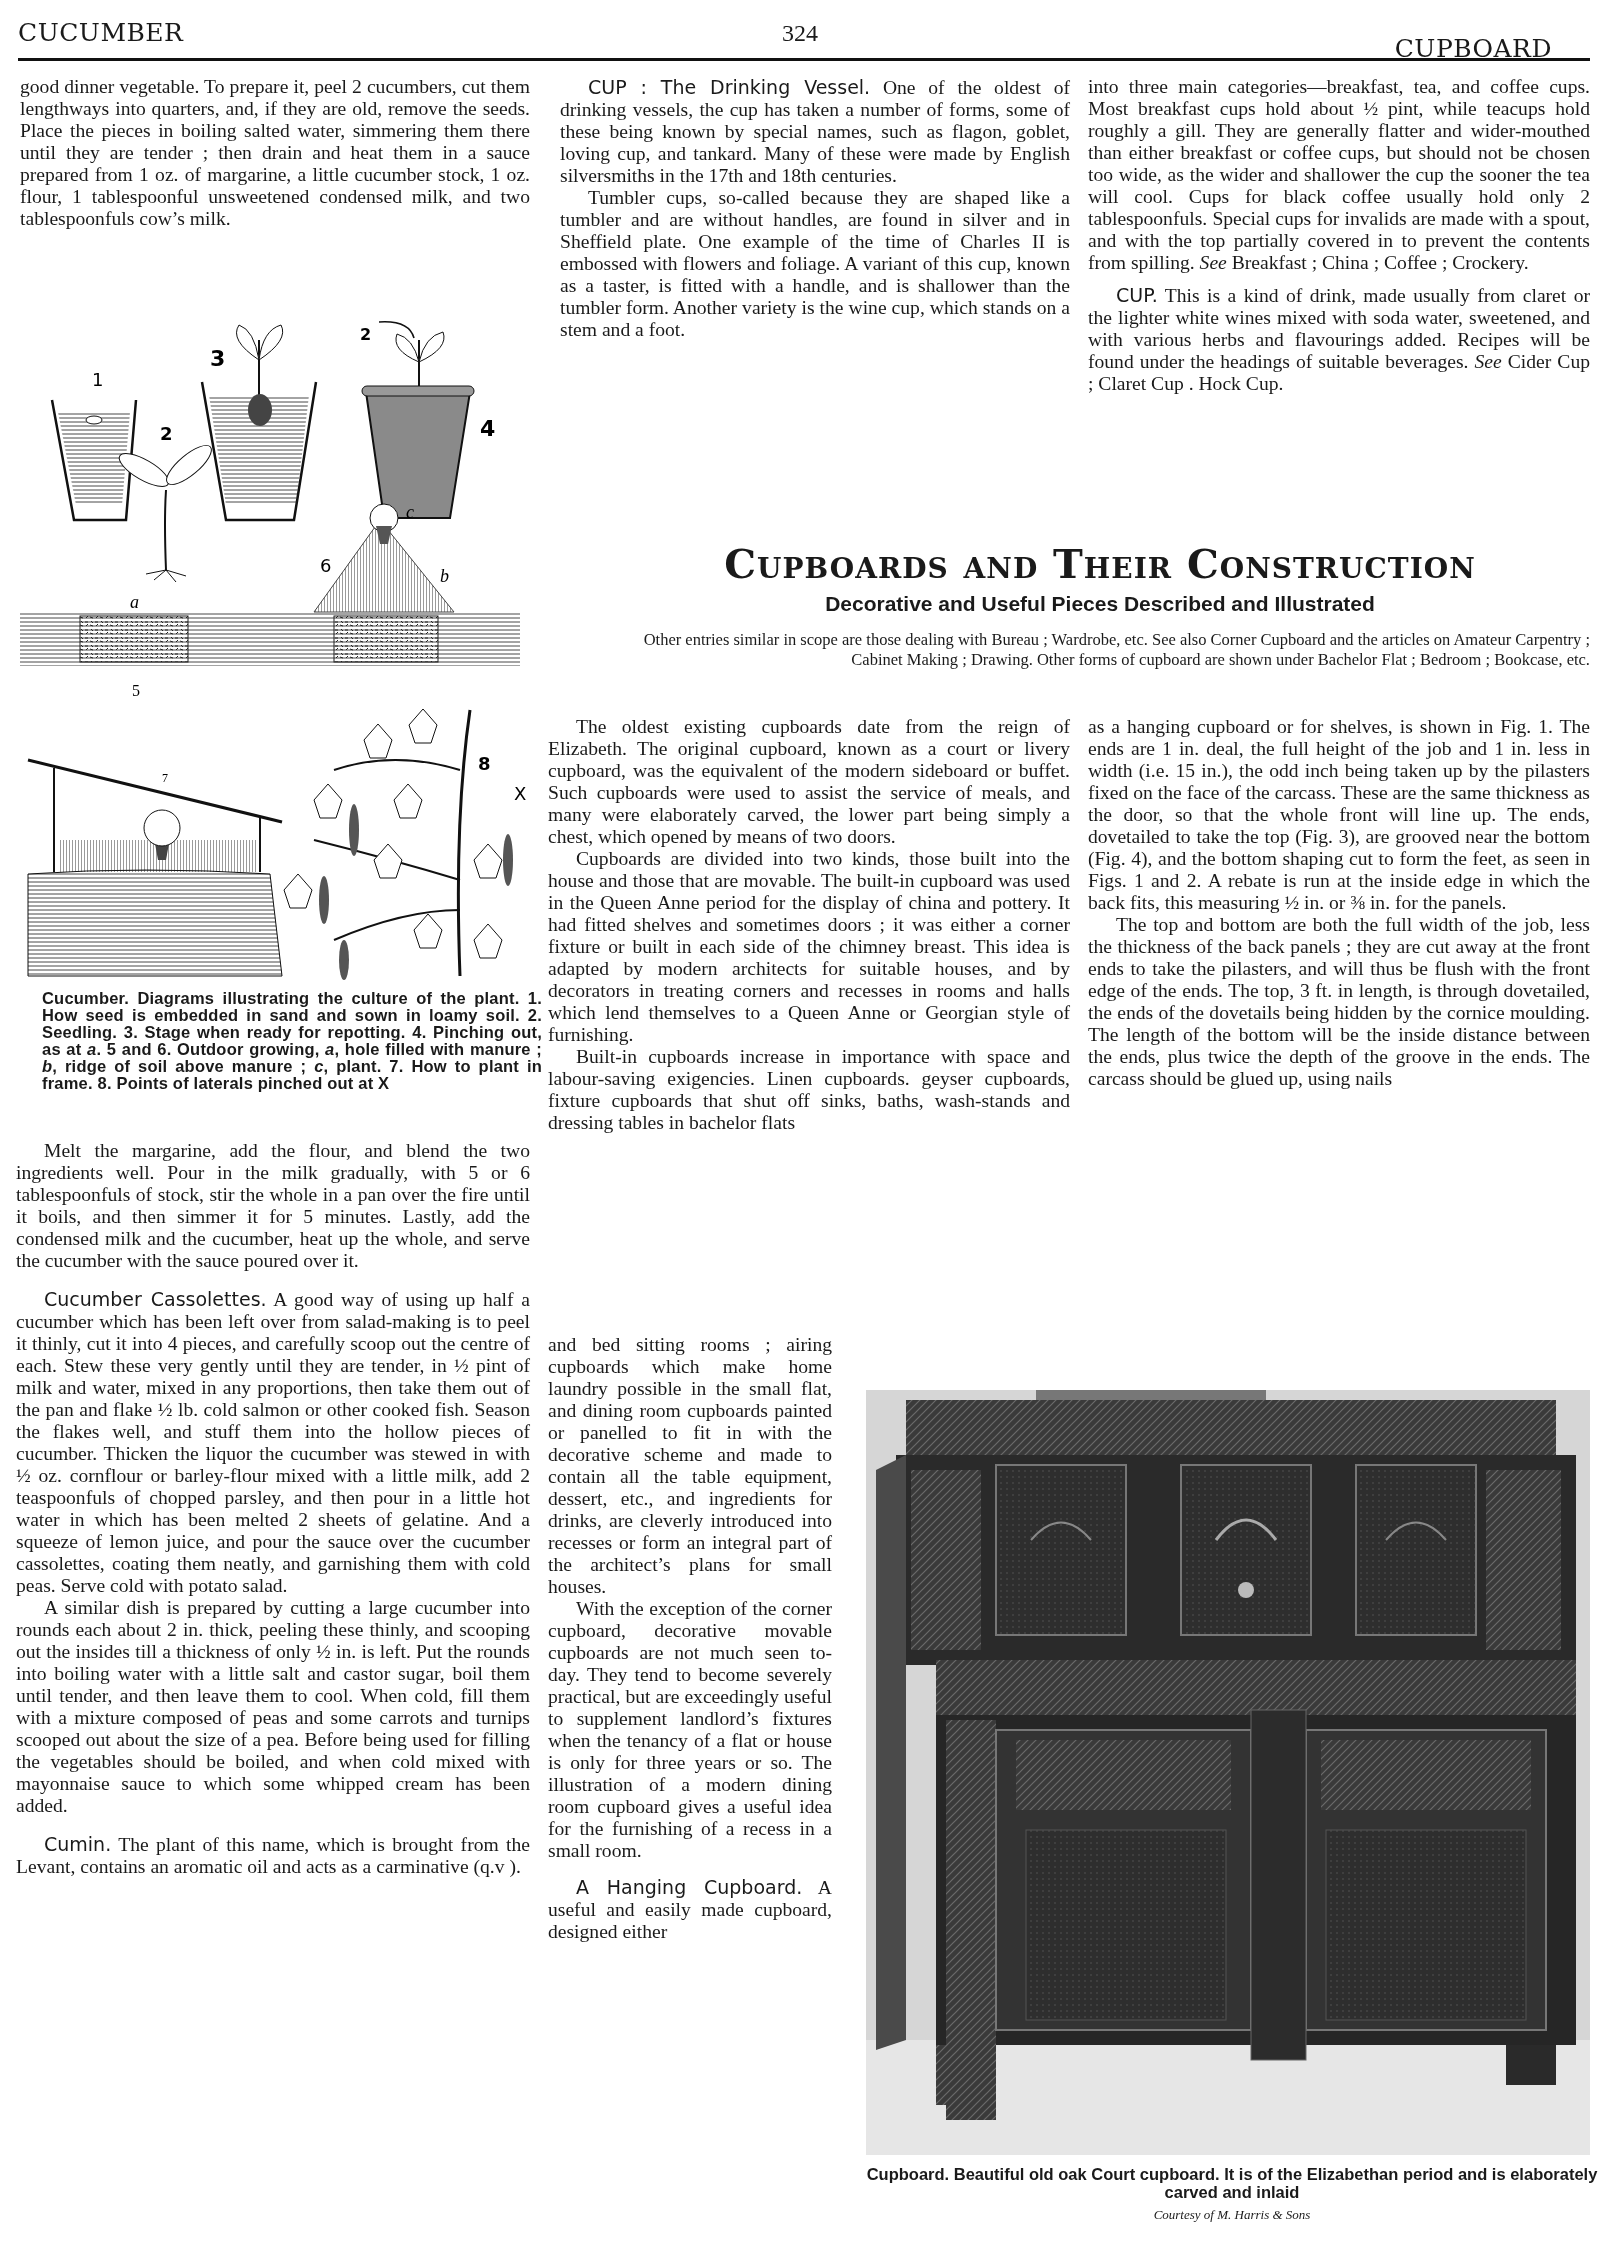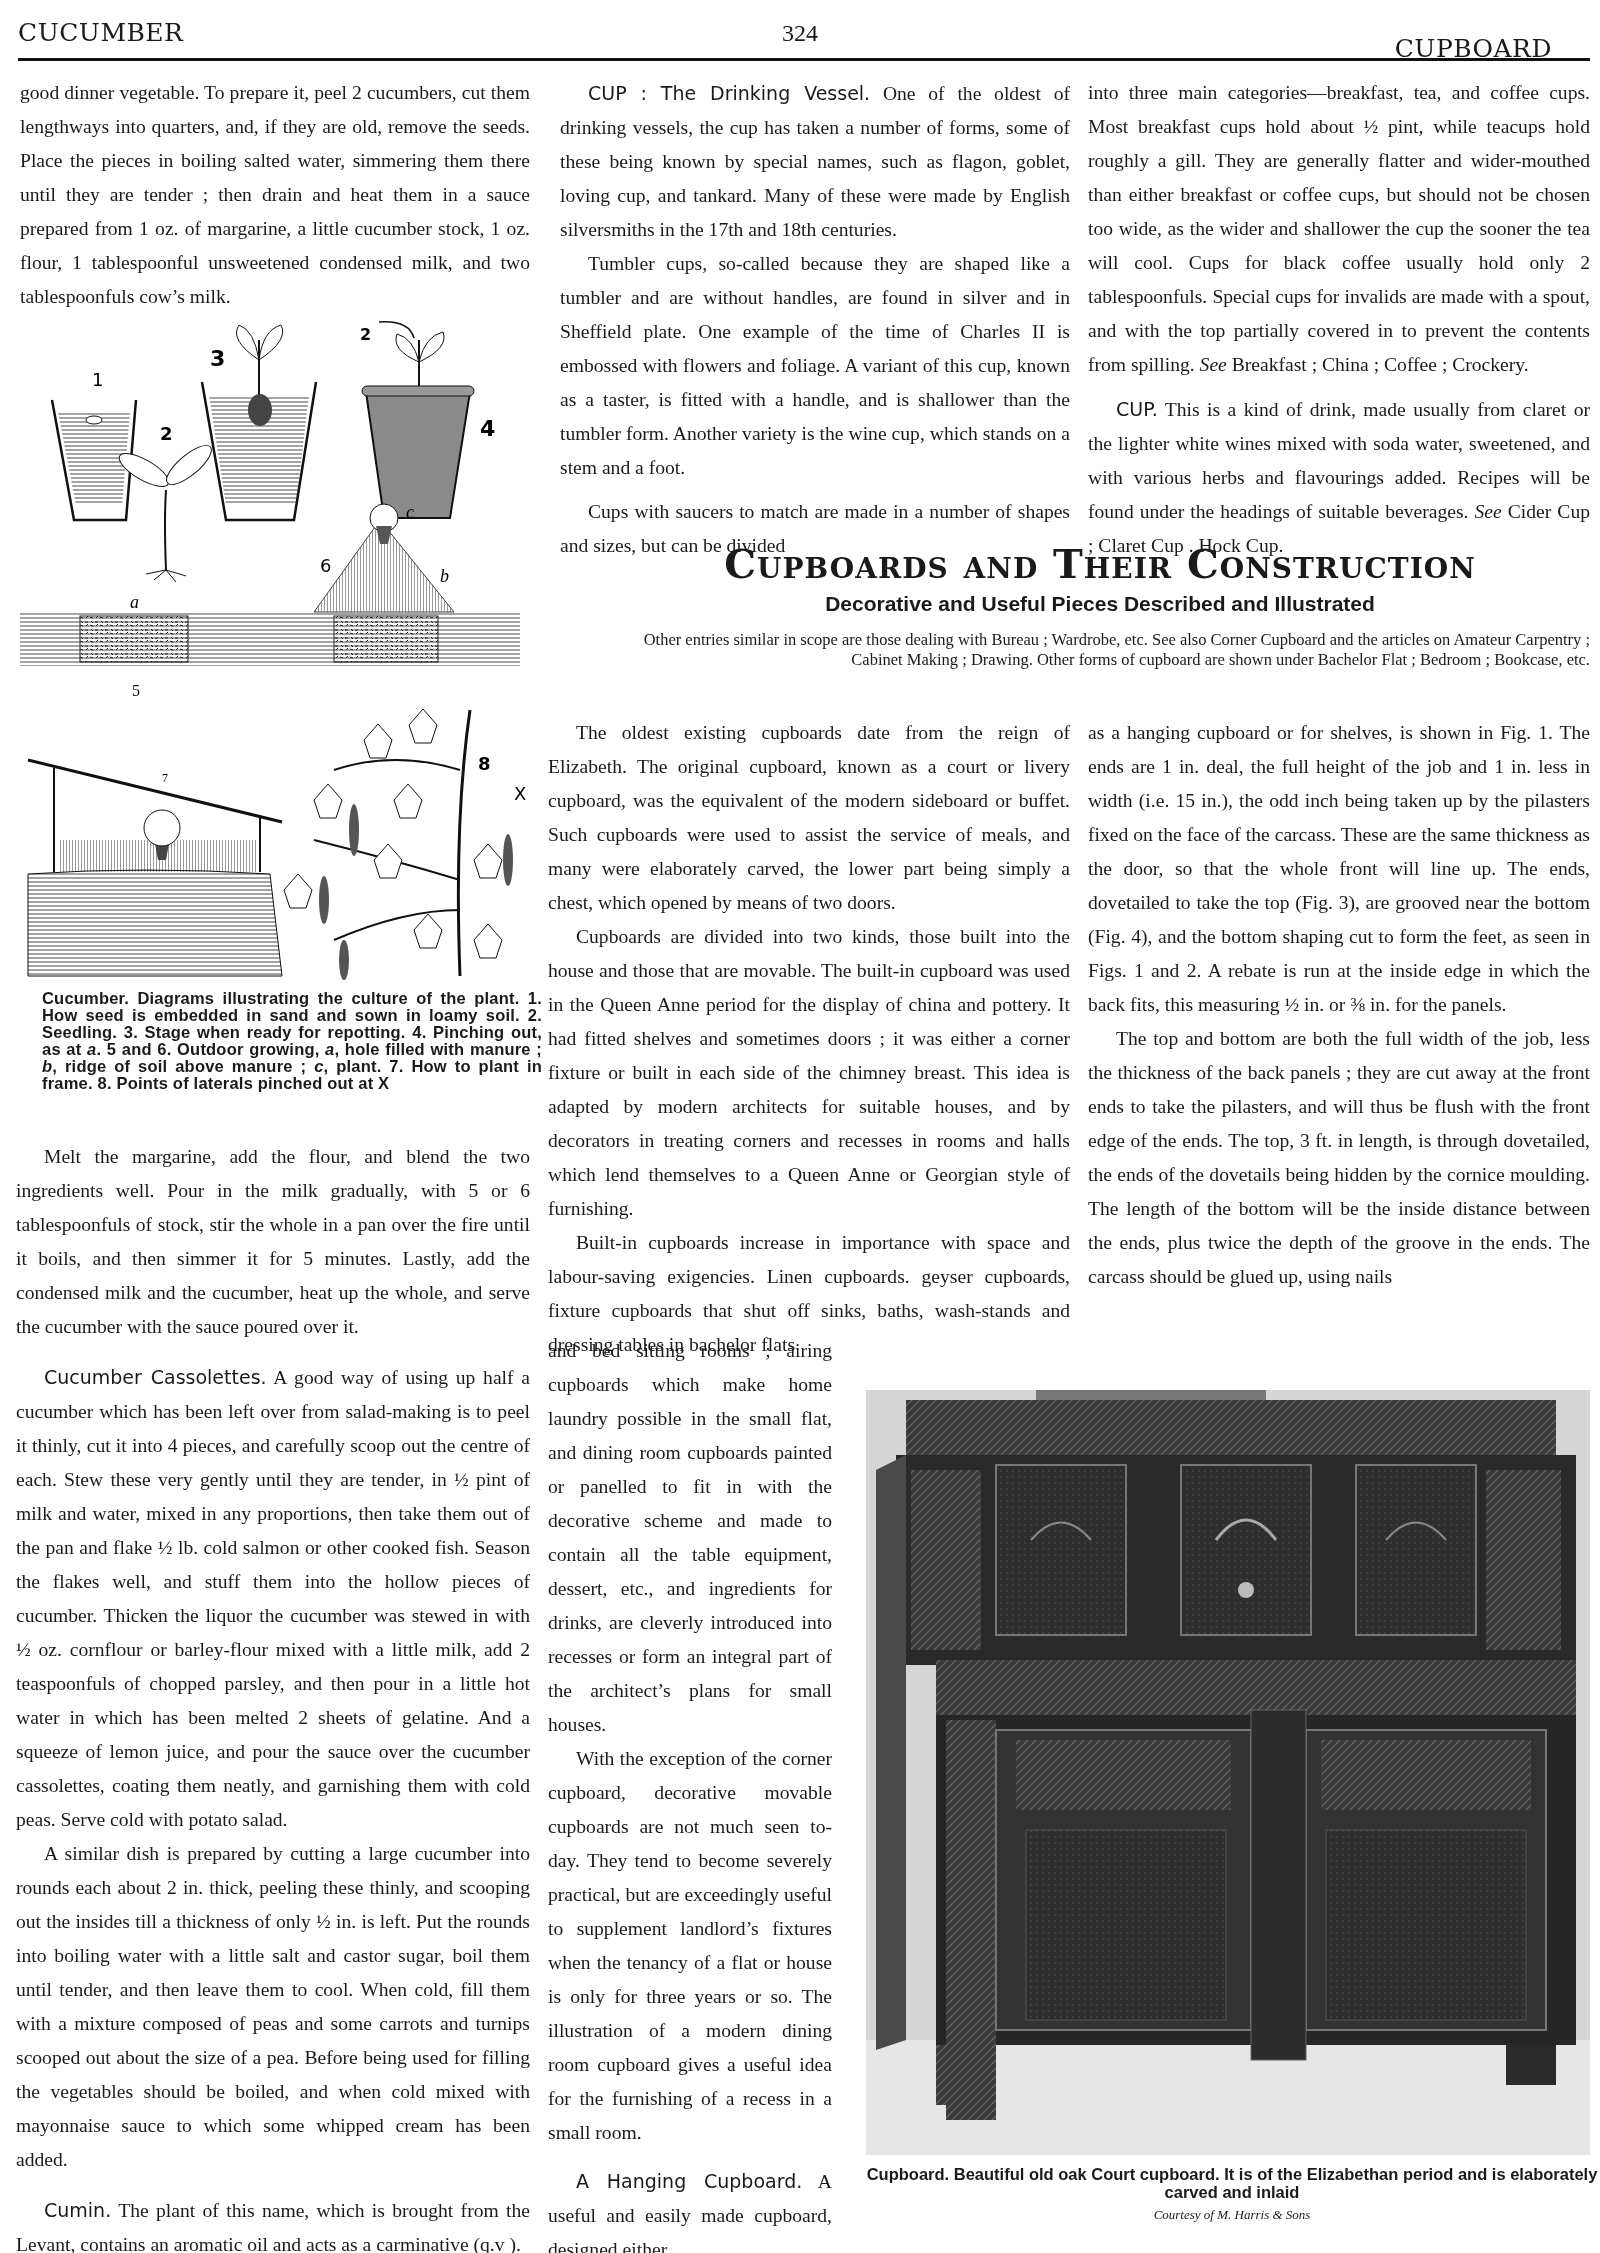--- a/index.html
+++ b/index.html
@@ -4,21 +4,21 @@
 <style>
   html,body{margin:0;padding:0;background:#fff;}
   body{width:1600px;height:2253px;position:relative;overflow:hidden;color:#1a1a1a;
        font-family:"Liberation Serif","DejaVu Serif",serif;}
   .abs{position:absolute;}
   .hdr{font-family:"DejaVu Serif","Liberation Serif",serif;font-size:25px;letter-spacing:0.5px;top:18px;}
   .hdr.left{left:18px;}
   .hdr.right{right:48px;font-weight:normal;margin-top:16px;}
   .pageno{left:0;width:1600px;text-align:center;top:20px;font-size:24px;}
   .rule{left:18px;width:1572px;top:58px;height:3px;background:#111;}
-  .col{position:absolute;font-size:19.6px;line-height:34px;text-align:justify;}
+  .col{position:absolute;font-size:19.6px;line-height:22px;text-align:justify;}
   .col p{margin:0;text-indent:28px;}
   .col p.noind{text-indent:0;}
   .col p.gap{margin-top:10px;}
   .b{font-weight:normal;font-family:"DejaVu Sans","Liberation Sans",sans-serif;font-size:19px;}
   i{font-style:italic;}
   .cap{font-family:"Liberation Sans","DejaVu Sans",sans-serif;font-weight:bold;font-size:16.5px;line-height:17px;text-align:justify;letter-spacing:0.2px;margin-left:16px;}
   .title{left:600px;width:1000px;text-align:center;top:540px;font-family:"DejaVu Serif","Liberation Serif",serif;
          font-weight:bold;font-size:40px;letter-spacing:1px;font-variant:small-caps;}
   .subtitle{left:600px;width:1000px;text-align:center;top:592px;font-family:"Liberation Sans","DejaVu Sans",sans-serif;font-weight:bold;font-size:21px;}
   .note{left:610px;width:980px;text-align:right;top:630px;font-size:16.5px;line-height:20px;}
@@ -143,21 +143,20 @@
 <div class="col" style="left:16px;top:1140px;width:514px;">
   <p>Melt the margarine, add the flour, and blend the two ingredients well. Pour in the milk gradually, with 5 or 6 tablespoonfuls of stock, stir the whole in a pan over the fire until it boils, and then simmer it for 5 minutes. Lastly, add the condensed milk and the cucumber, heat up the whole, and serve the cucumber with the sauce poured over it.</p>
   <p class="gap" style="margin-top:16px;"><span class="b">Cucumber Cassolettes.</span><span> A good way of using up half a cucumber which has been left over from salad-making is to peel it thinly, cut it into 4 pieces, and carefully scoop out the centre of each. Stew these very gently until they are tender, in ½ pint of milk and water, mixed in any proportions, then take them out of the pan and flake ½ lb. cold salmon or other cooked fish. Season the flakes well, and stuff them into the hollow pieces of cucumber. Thicken the liquor the cucumber was stewed in with ½ oz. cornflour or barley-flour mixed with a little milk, add 2 teaspoonfuls of chopped parsley, and then pour in a little hot water in which has been melted 2 sheets of gelatine. And a squeeze of lemon juice, and pour the sauce over the cucumber cassolettes, coating them neatly, and garnishing them with cold peas. Serve cold with potato salad.</span></p>
   <p>A similar dish is prepared by cutting a large cucumber into rounds each about 2 in. thick, peeling these thinly, and scooping out the insides till a thickness of only ½ in. is left. Put the rounds into boiling water with a little salt and castor sugar, boil them until tender, and then leave them to cool. When cold, fill them with a mixture composed of peas and some carrots and turnips scooped out about the size of a pea. Before being used for filling the vegetables should be boiled, and when cold mixed with mayonnaise sauce to which some whipped cream has been added.</p>
   <p class="gap" style="margin-top:16px;"><span class="b">Cumin.</span><span> The plant of this name, which is brought from the Levant, contains an aromatic oil and acts as a carminative (q.v ).</span></p>
 </div>
 
 <div class="col" style="left:560px;top:76px;width:510px;">
   <p><span class="b">CUP : The Drinking Vessel.</span><span> One of the oldest of drinking vessels, the cup has taken a number of forms, some of these being known by special names, such as flagon, goblet, loving cup, and tankard. Many of these were made by English silversmiths in the 17th and 18th centuries.</span></p>
   <p>Tumbler cups, so-called because they are shaped like a tumbler and are without handles, are found in silver and in Sheffield plate. One example of the time of Charles II is embossed with flowers and foliage. A variant of this cup, known as a taster, is fitted with a handle, and is shallower than the tumbler form. Another variety is the wine cup, which stands on a stem and a foot.</p>
-  <p class="gap">Cups with saucers to match are made in a number of shapes and sizes, but can be divided</p>
 </div>
 
 <div class="col" style="left:1088px;top:76px;width:502px;">
   <p class="noind"><span>into three main categories—breakfast, tea, and coffee cups. Most breakfast cups hold about ½ pint, while teacups hold roughly a gill. They are generally flatter and wider-mouthed than either breakfast or coffee cups, but should not be chosen too wide, as the wider and shallower the cup the sooner the tea will cool. Cups for black coffee usually hold only 2 tablespoonfuls. Special cups for invalids are made with a spout, and with the top partially covered in to prevent the contents from spilling. </span><i>See</i><span> Breakfast ; China ; Coffee ; Crockery.</span></p>
   <p class="gap"><span class="b">CUP.</span><span> This is a kind of drink, made usually from claret or the lighter white wines mixed with soda water, sweetened, and with various herbs and flavourings added. Recipes will be found under the headings of suitable beverages. </span><i>See</i><span> Cider Cup ; Claret Cup . Hock Cup.</span></p>
 </div>
 
 <div class="abs title">Cupboards and Their Construction</div>
 <div class="abs subtitle">Decorative and Useful Pieces Described and Illustrated</div>
 <div class="abs note">Other entries similar in scope are those dealing with Bureau ; Wardrobe, etc. See also Corner Cupboard and the articles on Amateur Carpentry ; Cabinet Making ; Drawing. Other forms of cupboard are shown under Bachelor Flat ; Bedroom ; Bookcase, etc.</div>

